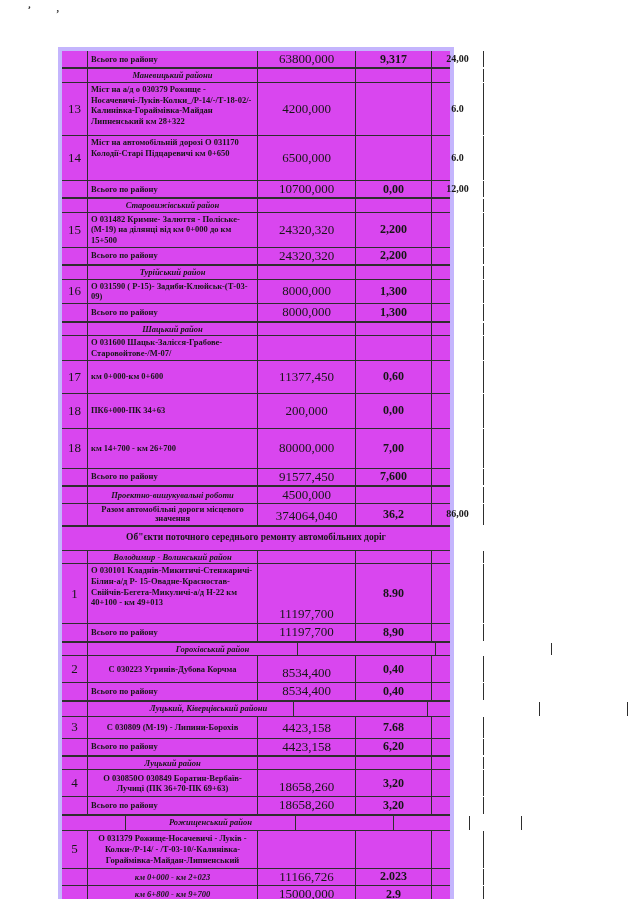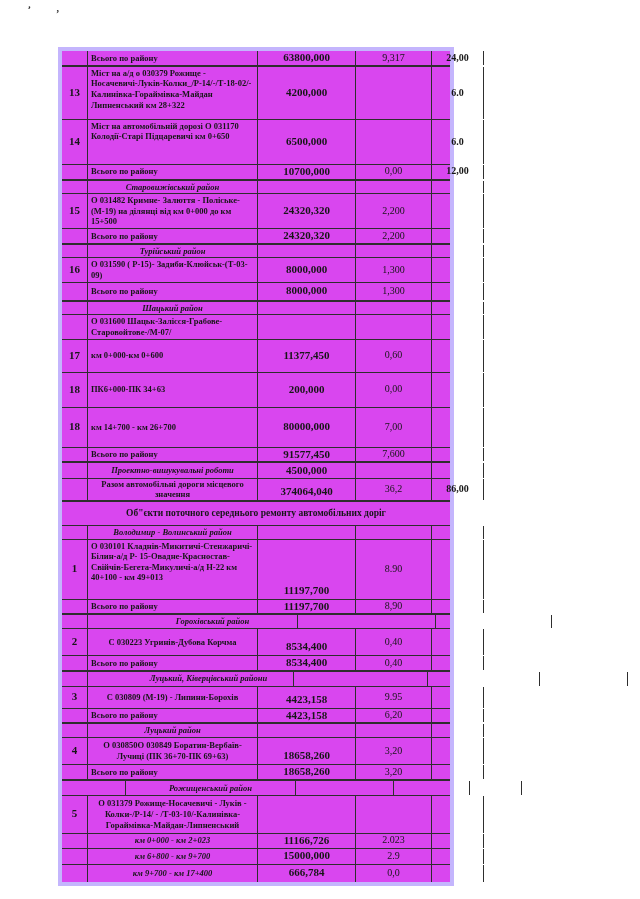--- a/index.html
+++ b/index.html
@@ -42,24 +42,24 @@
     display:flex;
     align-items:center;
     justify-content:center;
     padding:0 2px;
     text-align:center;
     line-height:1.25;
     min-width:0;
   }
   .tcell:last-child { border-right:none; }
 
-  .c-num   { flex:0 0 26px; font-weight:700; font-size:11px; }
+  .c-num   { flex:0 0 26px; font-weight:400; font-size:13px; }
   .c-desc  { flex:0 0 170px; font-size:8.5px; font-weight:700; padding:1px 3px; }
-  .c-amt   { flex:0 0 98px;  font-weight:700; font-size:11px; }
-  .c-len   { flex:0 0 76px;  font-weight:400; font-size:10px; }
+  .c-amt   { flex:0 0 98px;  font-weight:400; font-size:13px; }
+  .c-len   { flex:0 0 76px;  font-weight:700; font-size:12px; }
   .c-ext   { flex:0 0 52px;  font-weight:700; font-size:10px; }
   .c-blank { flex:1 1 auto; }
   .c-span  { flex:1 1 auto; font-weight:700; font-size:9.5px; justify-content:center; }
 
   .al-left   { justify-content:flex-start; text-align:left; }
   .al-center { justify-content:center; text-align:center; }
   .dv-top    { align-items:flex-start; }
   .v-bottom  { align-items:flex-end; padding-bottom:1px; }
 
   .t-total .c-desc  { font-weight:700; justify-content:flex-start; text-align:left; }
@@ -76,20 +76,28 @@
   <span class="speck speck-2">ʼ</span>
   <div class="doc-table" id="doc-table">
       <div class="trow t-total" style="min-height: 13px;">
         <div class="tcell c-num"></div>
         <div class="tcell c-desc">Всього по району</div>
         <div class="tcell c-amt">63800,000</div>
         <div class="tcell c-len">9,317</div>
         <div class="tcell c-ext">24,00</div>
         <div class="tcell c-blank"></div>
       </div>
+      <div class="trow t-region" style="min-height: 12px;">
+        <div class="tcell c-num"></div>
+        <div class="tcell c-desc">Маневицький райони</div>
+        <div class="tcell c-amt"></div>
+        <div class="tcell c-len"></div>
+        <div class="tcell c-ext"></div>
+        <div class="tcell c-blank"></div>
+      </div>
       <div class="trow t-item" style="min-height: 53px;">
         <div class="tcell c-num">13</div>
         <div class="tcell c-desc al-left dv-top">Міст на а/д о 030379 Рожище - Носачевичі-Луків-Колки_/Р-14/-/Т-18-02/- Калинівка-Гораймівка-Майдан Липненський км 28+322</div>
         <div class="tcell c-amt">4200,000</div>
         <div class="tcell c-len"></div>
         <div class="tcell c-ext">6.0</div>
         <div class="tcell c-blank"></div>
       </div>
       <div class="trow t-item" style="min-height: 45px;">
         <div class="tcell c-num">14</div>
@@ -275,21 +283,21 @@
         <div class="tcell c-desc">Луцький, Ківерцівський  райони</div>
         <div class="tcell c-amt"></div>
         <div class="tcell c-len"></div>
         <div class="tcell c-ext"></div>
         <div class="tcell c-blank"></div>
       </div>
       <div class="trow t-item" style="min-height: 22px;">
         <div class="tcell c-num">3</div>
         <div class="tcell c-desc al-center">С 030809 (М-19) - Липини-Борохів</div>
         <div class="tcell c-amt v-bottom">4423,158</div>
-        <div class="tcell c-len">9.95</div>
+        <div class="tcell c-len">7.68</div>
         <div class="tcell c-ext"></div>
         <div class="tcell c-blank"></div>
       </div>
       <div class="trow t-total" style="min-height: 13px;">
         <div class="tcell c-num"></div>
         <div class="tcell c-desc">Всього по району</div>
         <div class="tcell c-amt">4423,158</div>
         <div class="tcell c-len">6,20</div>
         <div class="tcell c-ext"></div>
         <div class="tcell c-blank"></div>

